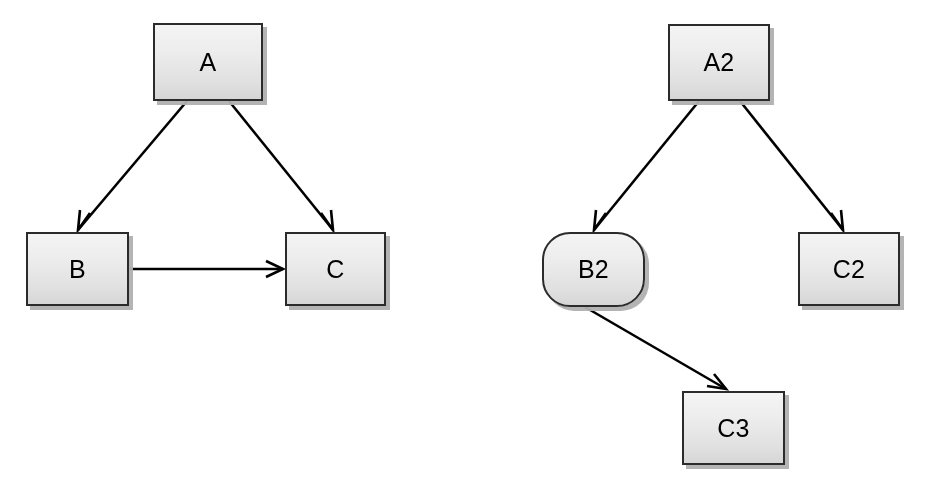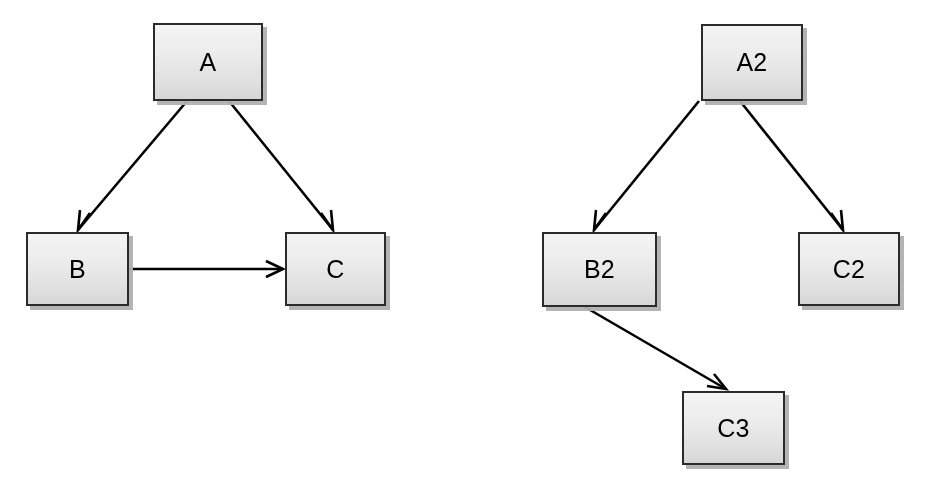--- a/index.html
+++ b/index.html
@@ -79,25 +79,25 @@
   </div>
 
   <div class="node" style="left:26px; top:232px; width:103px; height:74px;">
     <span class="node-label">B</span>
   </div>
 
   <div class="node" style="left:285px; top:232px; width:101px; height:74px;">
     <span class="node-label">C</span>
   </div>
 
-  <div class="node" style="left:668px; top:24px; width:102px; height:77px;margin-left:33px;">
+  <div class="node" style="left:668px; top:24px; width:102px; height:77px;">
     <span class="node-label">A2</span>
   </div>
 
-  <div class="node" style="left:542px; top:232px; width:115px; height:75px;">
+  <div class="node" style="left:542px; top:232px; width:103px; height:75px;border-radius:28px;">
     <span class="node-label">B2</span>
   </div>
 
   <div class="node" style="left:798px; top:232px; width:102px; height:74px;">
     <span class="node-label">C2</span>
   </div>
 
   <div class="node" style="left:674px; top:391px; width:103px; height:74px;margin-left:8px;">
     <span class="node-label">C3</span>
   </div>

